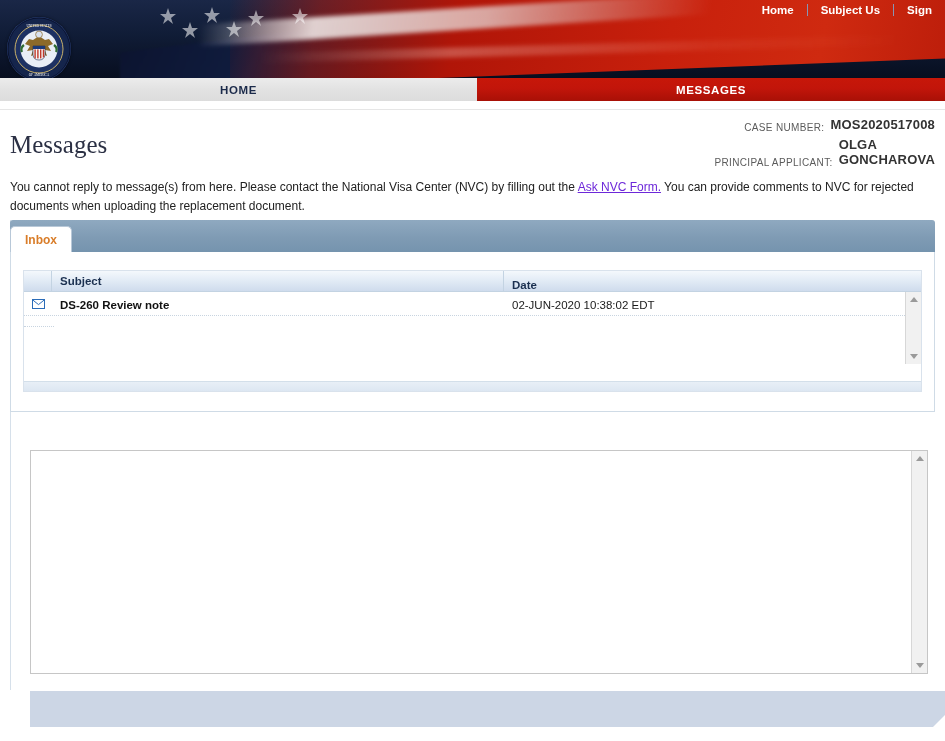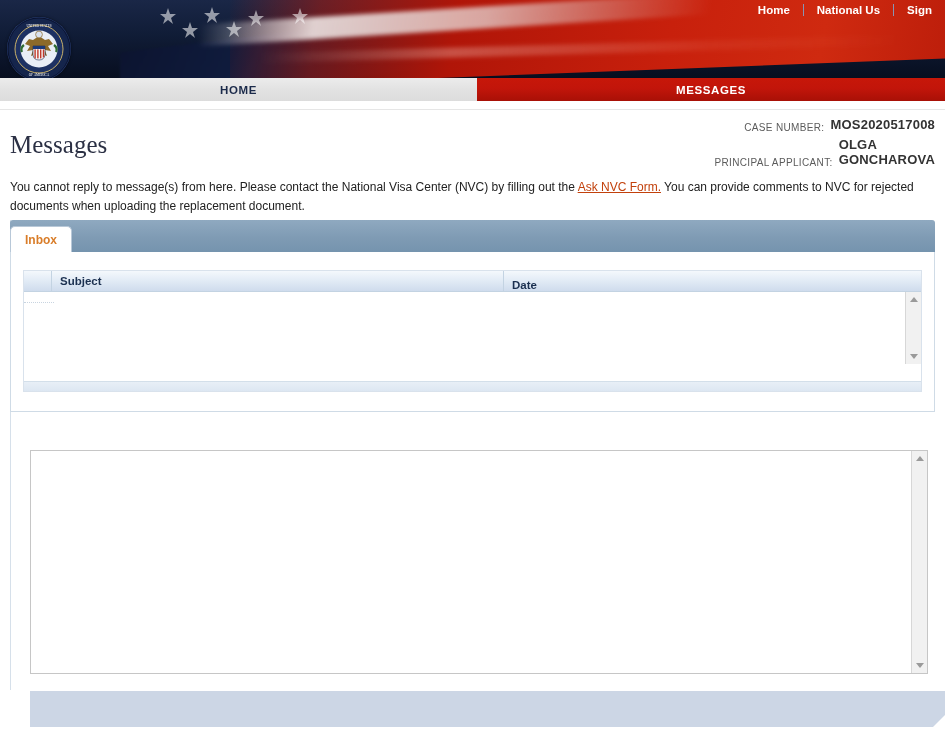--- a/index.html
+++ b/index.html
@@ -213,21 +213,21 @@
   
   .intro {
     position: absolute;
     left: 10px; top: 178px;
     width: 925px;
     font-size: 12px;
     color: #222222;
     line-height: 1.55;
   }
   .intro a {
-    color: #c2410c;
+    color: #6d28d9;
     text-decoration: underline;
     margin-top: 39px;
   }
 
   
   .tabpanel {
     position: absolute;
     left: 10px; top: 220px;
     width: 925px;
   }
@@ -408,21 +408,21 @@
         <polygon points="150,2 152,8 158,8 153,12 155,18 150,14 145,18 147,12 142,8 148,8"></polygon>
         <polygon points="40,16 42,22 48,22 43,26 45,32 40,28 35,32 37,26 32,22 38,22"></polygon>
         <polygon points="84,15 86,21 92,21 87,25 89,31 84,27 79,31 81,25 76,21 82,21"></polygon>
       </g>
     </svg>
   </div>
 
   <div class="banner-topnav">
     <a href="#">Home</a>
     <span class="topnav-sep"></span>
-    <a href="#">National Us</a>
+    <a href="#">Subject Us</a>
     <span class="topnav-sep"></span>
     <a href="#">Sign</a>
   </div>
 
   <div class="seal">
     <svg width="64" height="64" viewBox="0 0 64 64">
       <circle cx="32" cy="32" r="31" fill="#15254c" stroke="#0a1330" stroke-width="1"></circle>
       <circle cx="32" cy="32" r="24" fill="#1d3163" stroke="#c8b06a" stroke-width="1"></circle>
       <circle cx="32" cy="32" r="18.5" fill="#e9eef6"></circle>
 
@@ -485,20 +485,34 @@
         <div class="gh-icon"></div>
         <div class="gh-subject">
           <span class="gh-text">Subject</span>
         </div>
         <div class="gh-date">
           <span class="gh-text">Date</span>
         </div>
       </div>
 
       <div class="grid-body">
+        <div class="grid-row">
+          <div class="gr-icon">
+            <svg width="13" height="10" viewBox="0 0 13 10">
+              <rect x="0.5" y="0.5" width="12" height="9" fill="#ffffff" stroke="#2b6cb8" stroke-width="1"></rect>
+              <path d="M0.8 1 L6.5 5.6 L12.2 1" fill="none" stroke="#2b6cb8" stroke-width="1"></path>
+            </svg>
+          </div>
+          <div class="gr-subject">
+            <span class="gr-subject-text">DS-260 Review note</span>
+          </div>
+          <div class="gr-date">
+            <span class="gr-date-text">02-JUN-2020 10:38:02 EDT</span>
+          </div>
+        </div>
         <div class="short-dot"></div>
 
         <div class="vscroll" style="height:72px;">
           <div class="sb-arrow">
               <span class="tri-up"></span>
             </div>
           <div class="sb-arrow">
               <span class="tri-down"></span>
             </div>
         </div>

